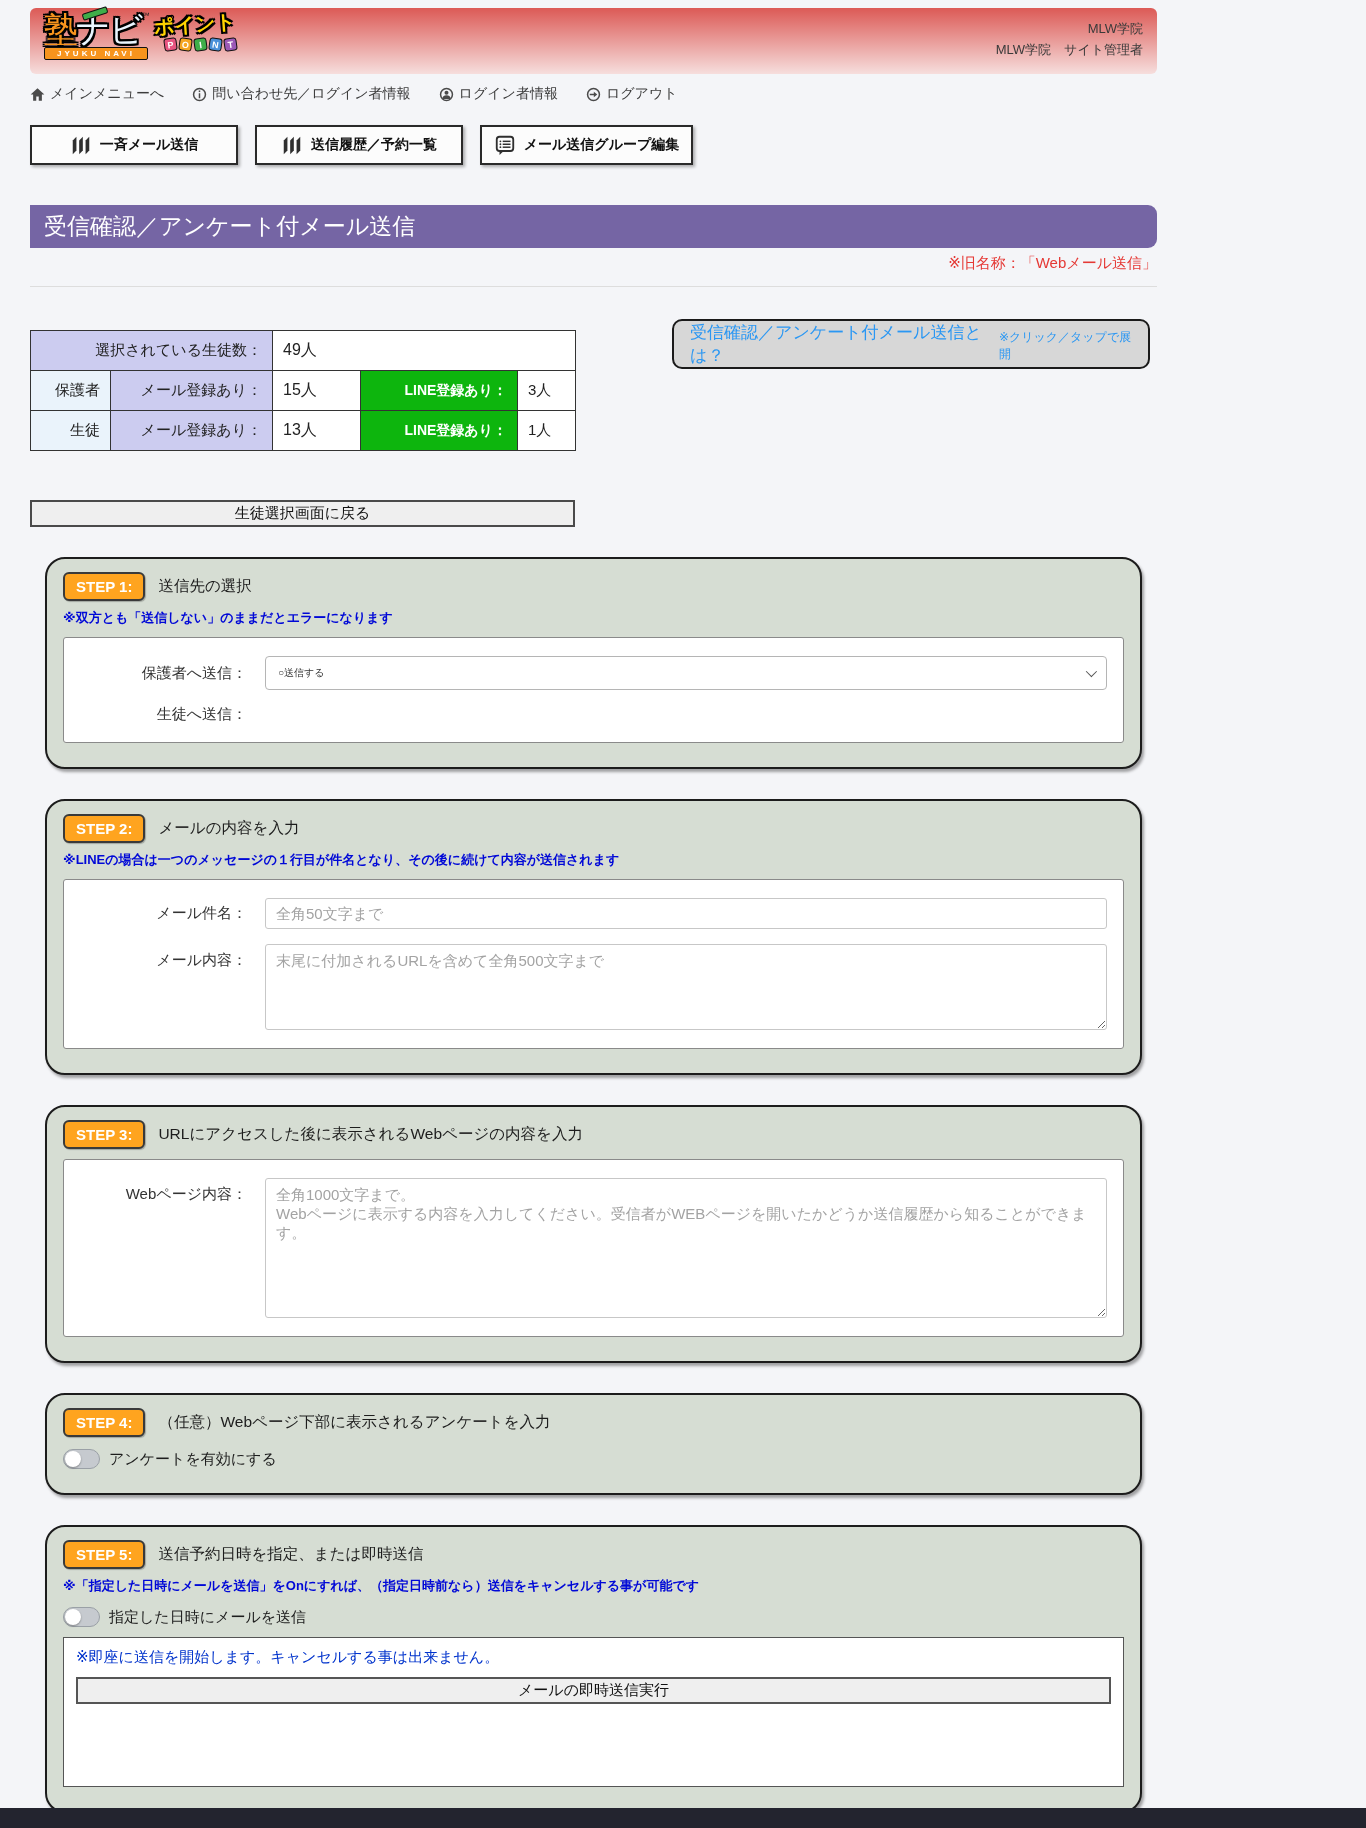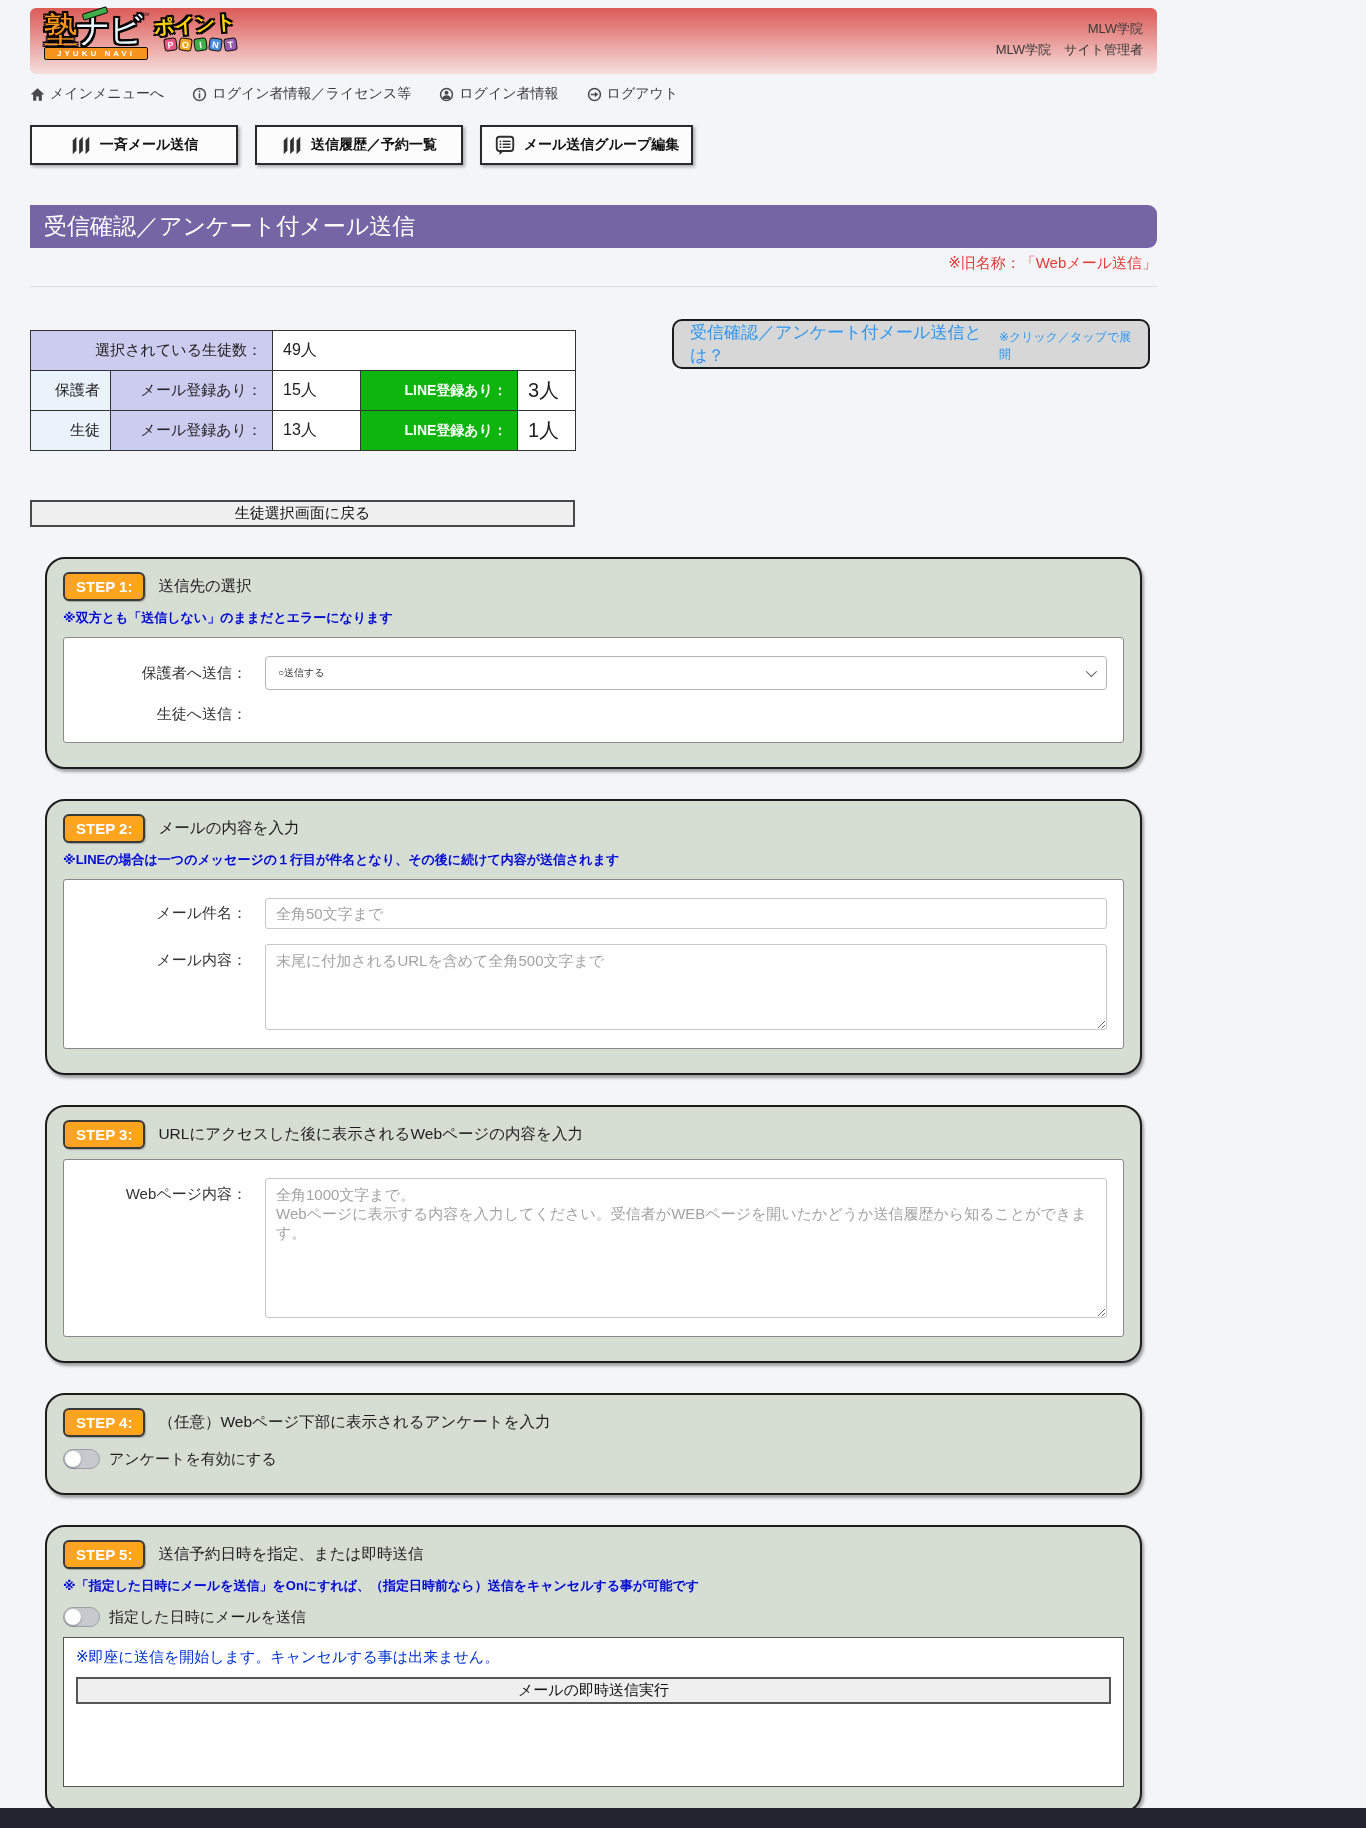--- a/index.html
+++ b/index.html
@@ -72,21 +72,21 @@
   
   .main-row { margin-top:43px; position:relative; height:170px; }
   table.summary { border-collapse:collapse; font-size:15px; }
   table.summary td { border:1px solid #333; height:40px; padding:0 10px; }
   .td-lav { background:#ccccf0; text-align:right; width:242px; }
   .td-group { background:#eaf3fb; text-align:right; width:80px; }
   .td-lav2 { background:#ccccf0; text-align:right; width:162px; }
   .td-val { background:#fff; text-align:left; font-size:16px; width:88px; }
   .td-val-wide { background:#fff; text-align:left; font-size:16px; width:303px; }
   .td-green { background:#0db50d; color:#fff; font-weight:bold; text-align:right; font-size:14px; width:157px; }
-  .td-val-sm { background:#fff; text-align:left; font-size:20px; width:58px; }
+  .td-val-sm { background:#fff; text-align:left; font-size:15px; width:58px; }
   .help-panel {
     position:absolute; left:642px; top:-11px; width:478px; height:50px;
     background:#d7d7d7; border:2px solid #1a1a1a; border-radius:10px;
     display:flex; align-items:center; padding:0 16px; cursor:pointer;
     color:#2a97f3;
   }
   .help-title { font-size:17px; }
   .help-hint { font-size:12px; margin-left:8px; margin-top:3px; }
 
   
@@ -181,21 +181,21 @@
           <path d="M12 2 L23 12 H19 V22 H14 V15 H10 V22 H5 V12 H1 Z" fill="#4a4a4a"></path>
         </svg>
       <span>メインメニューへ</span>
     </div>
     <div class="nav-item">
       <svg width="15" height="15" viewBox="0 0 24 24">
           <circle cx="12" cy="12" r="9.5" fill="none" stroke="#4a4a4a" stroke-width="2.4"></circle>
           <rect x="10.8" y="10" width="2.4" height="8" fill="#4a4a4a"></rect>
           <rect x="10.8" y="5.5" width="2.4" height="2.6" fill="#4a4a4a"></rect>
         </svg>
-      <span>ログイン者情報／ライセンス等</span>
+      <span>問い合わせ先／ログイン者情報</span>
     </div>
     <div class="nav-item">
       <svg width="15" height="15" viewBox="0 0 24 24">
           <circle cx="12" cy="12" r="9.5" fill="none" stroke="#4a4a4a" stroke-width="2.4"></circle>
           <circle cx="12" cy="9" r="3.2" fill="#4a4a4a"></circle>
           <path d="M5.5 19 a6.5 6 0 0 1 13 0 Z" fill="#4a4a4a"></path>
         </svg>
       <span>ログイン者情報</span>
     </div>
     <div class="nav-item">

